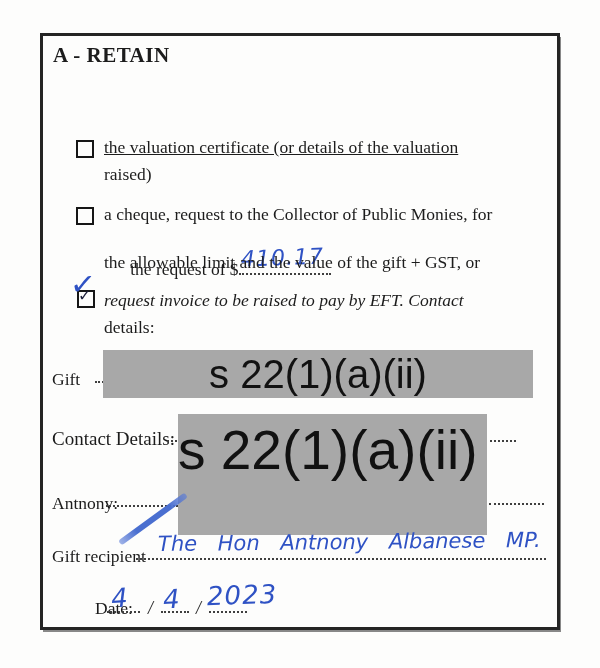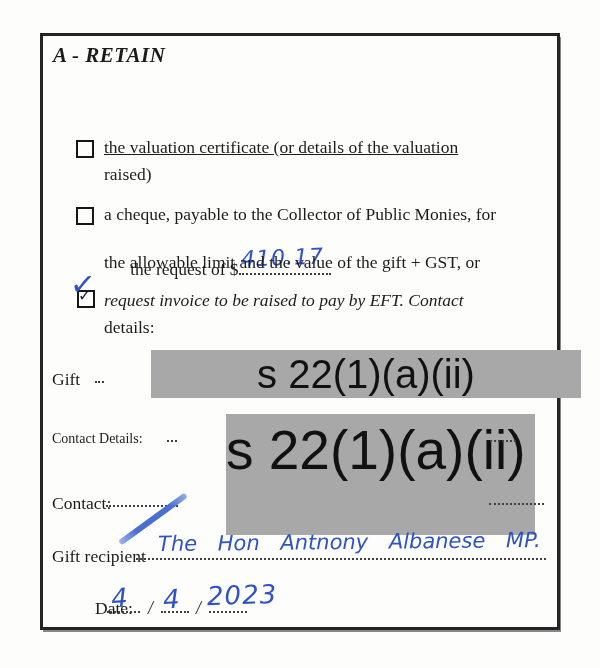--- a/index.html
+++ b/index.html
@@ -2,27 +2,27 @@
 <html><head>
 <meta charset="utf-8">
 <style>
   html,body{margin:0;padding:0;background:#ffffff;}
   .page{position:relative;width:600px;height:668px;background:#fdfdfc;overflow:hidden;
         font-family:"Liberation Serif",serif;color:#1c1c1c;}
   .form-border{position:absolute;left:40px;top:33px;width:514px;height:591px;
         border:3px solid #242424;box-shadow:2px 3px 0 -1px rgba(40,40,40,.55);background:transparent;}
   .abs{position:absolute;white-space:pre-wrap;}
   .print{font-size:17.5px;line-height:27px;}
-  .title{font-size:21px;font-weight:bold;letter-spacing:.5px;font-style:italic;}
+  .title{font-size:21px;font-weight:bold;letter-spacing:.5px;}
   .cbx{position:absolute;width:14px;height:14px;border:2px solid #161616;background:#fdfdfc;}
   .dots{position:absolute;height:13px;border-bottom:2px dotted #3f3f3f;}
   .dotted-inline{display:inline-block;width:92px;height:13px;border-bottom:2px dotted #3f3f3f;
         position:relative;vertical-align:baseline;}
   .redaction{position:absolute;background:#a8a8a8;color:#111;
-        font-family:"Liberation Sans",sans-serif;text-align:center;overflow:hidden;margin-left:48px;}
+        font-family:"Liberation Sans",sans-serif;text-align:center;overflow:hidden;}
   .red1{left:103px;top:350px;width:430px;height:48px;font-size:40px;line-height:48px;}
   .red2{left:178px;top:414px;width:309px;height:121px;font-size:55px;line-height:64px;
         text-align:left;padding-top:4px;box-sizing:border-box;}
   .ink{color:#2f52c4;font-family:"DejaVu Sans",sans-serif;font-style:italic;}
   .hw-amount{position:absolute;left:2px;top:-16px;font-size:22px;letter-spacing:1px;
         transform:rotate(-2deg);font-weight:500;}
   .hw-recipient{font-size:21px;word-spacing:14px;transform:rotate(-.6deg);font-weight:500;}
   .hw-date{font-size:26px;font-weight:500;}
   .sig-stroke{position:absolute;left:112px;top:516px;width:82px;height:6px;border-radius:4px;
         transform:rotate(-36deg);
@@ -44,21 +44,21 @@
 
 
   <div>
     <div class="cbx" style="left:76px;top:140px;"></div>
     <div class="abs print" style="left:104px;top:134px;text-decoration:underline;">the valuation certificate (or details of the valuation</div>
     <div class="abs print" style="left:104px;top:161px;">raised)</div>
   </div>
 
   <div>
     <div class="cbx" style="left:76px;top:207px;"></div>
-    <div class="abs print" style="left:104px;top:201px;">a cheque, payable to the Collector of Public Monies, for</div>
+    <div class="abs print" style="left:104px;top:201px;">a cheque, request to the Collector of Public Monies, for</div>
     <div class="abs print" style="left:104px;top:229px;">
       <span>the request of $</span><span class="dotted-inline"><span class="ink hw-amount">410.17</span></span>
     </div>
     <div class="abs print" style="left:104px;top:249px;">the allowable limit and the value of the gift + GST, or</div>
   </div>
 
   <div>
     <div class="cbx" style="left:77px;top:290px;"></div>
     <div class="tick-dark">✓</div>
     <div class="tick-blue">✓</div>
@@ -68,30 +68,30 @@
 
   <div>
     <div class="abs print" style="left:52px;top:366px;">Gift</div>
     <div class="dots" style="left:95px;top:368px;width:9px;"></div>
     <div class="redaction red1">
       <span>s 22(1)(a)(ii)</span>
     </div>
   </div>
 
   <div>
-    <div class="abs print" style="left:52px;top:425px;font-size:14px;">Contact Details:</div>
+    <div class="abs print" style="left:52px;top:425px;font-size:19px;">Contact Details:</div>
     <div class="dots" style="left:167px;top:427px;width:10px;"></div>
     <div class="redaction red2">
       <span>s 22(1)(a)(ii)</span>
     </div>
     <div class="dots" style="left:490px;top:427px;width:26px;"></div>
   </div>
 
   <div>
-    <div class="abs print" style="left:52px;top:490px;">Contact:</div>
+    <div class="abs print" style="left:52px;top:490px;">Antnony:</div>
     <div class="dots" style="left:106px;top:492px;width:72px;"></div>
     <div class="dots" style="left:489px;top:490px;width:55px;"></div>
     <div class="sig-stroke"></div>
   </div>
 
   <div>
     <div class="abs print" style="left:52px;top:543px;">Gift recipient</div>
     <div class="dots" style="left:136px;top:545px;width:410px;"></div>
     <div class="abs ink hw-recipient" style="left:158px;top:530px;">The Hon Antnony Albanese MP.</div>
   </div>

